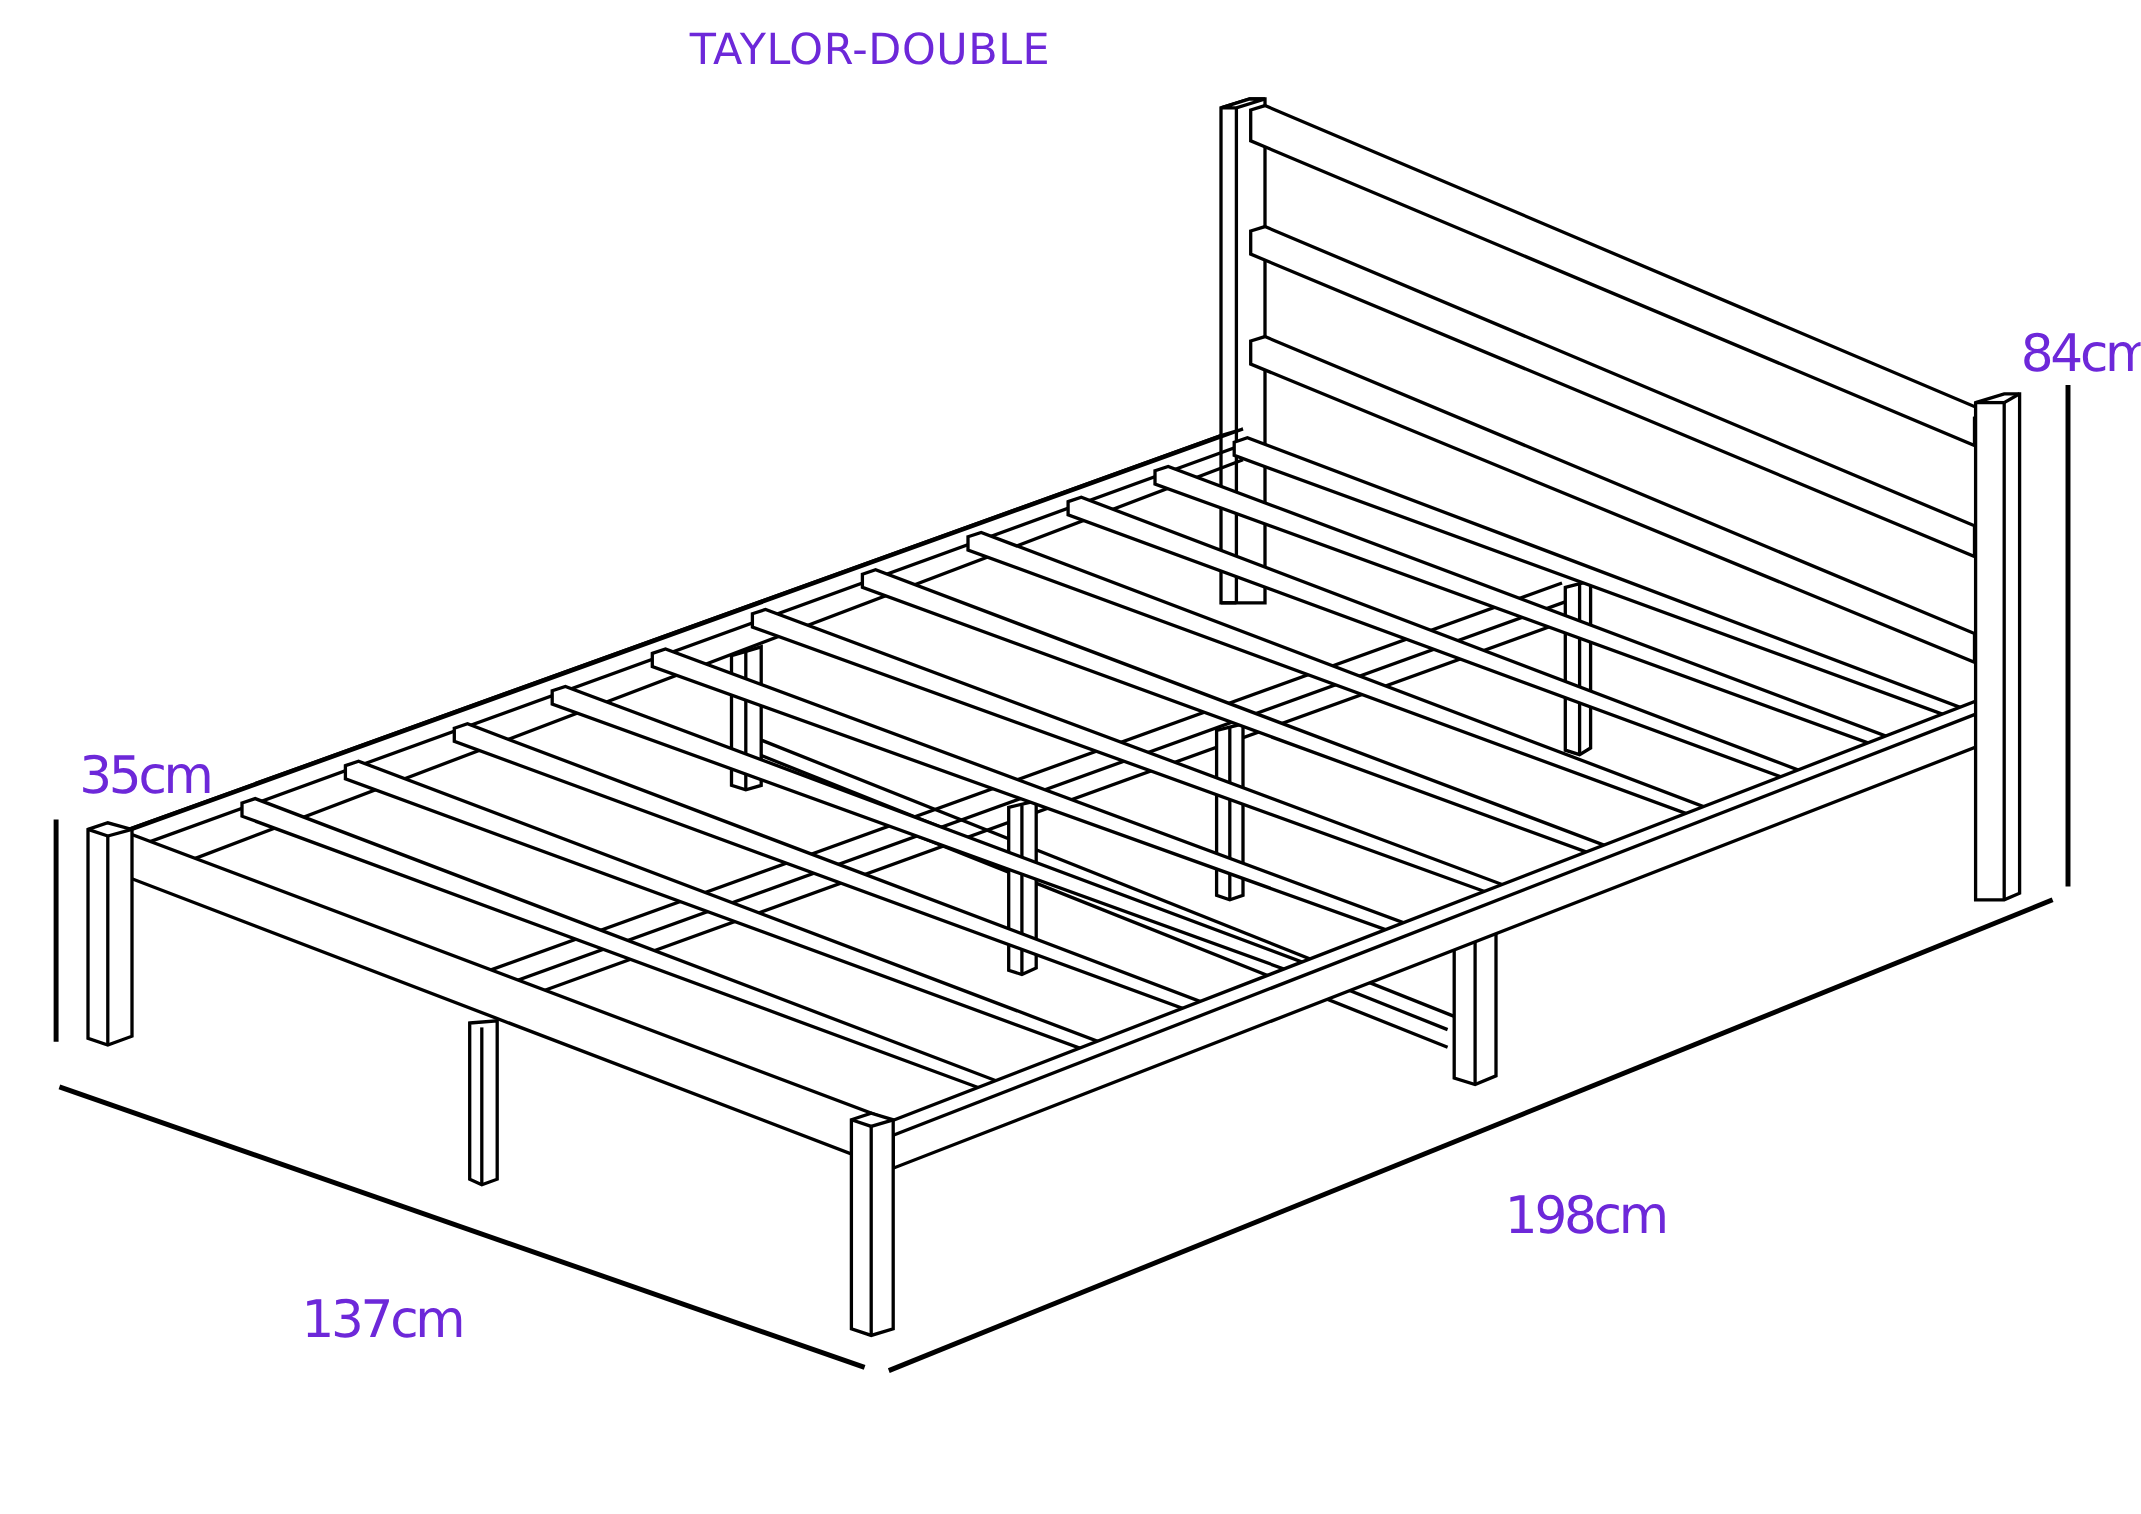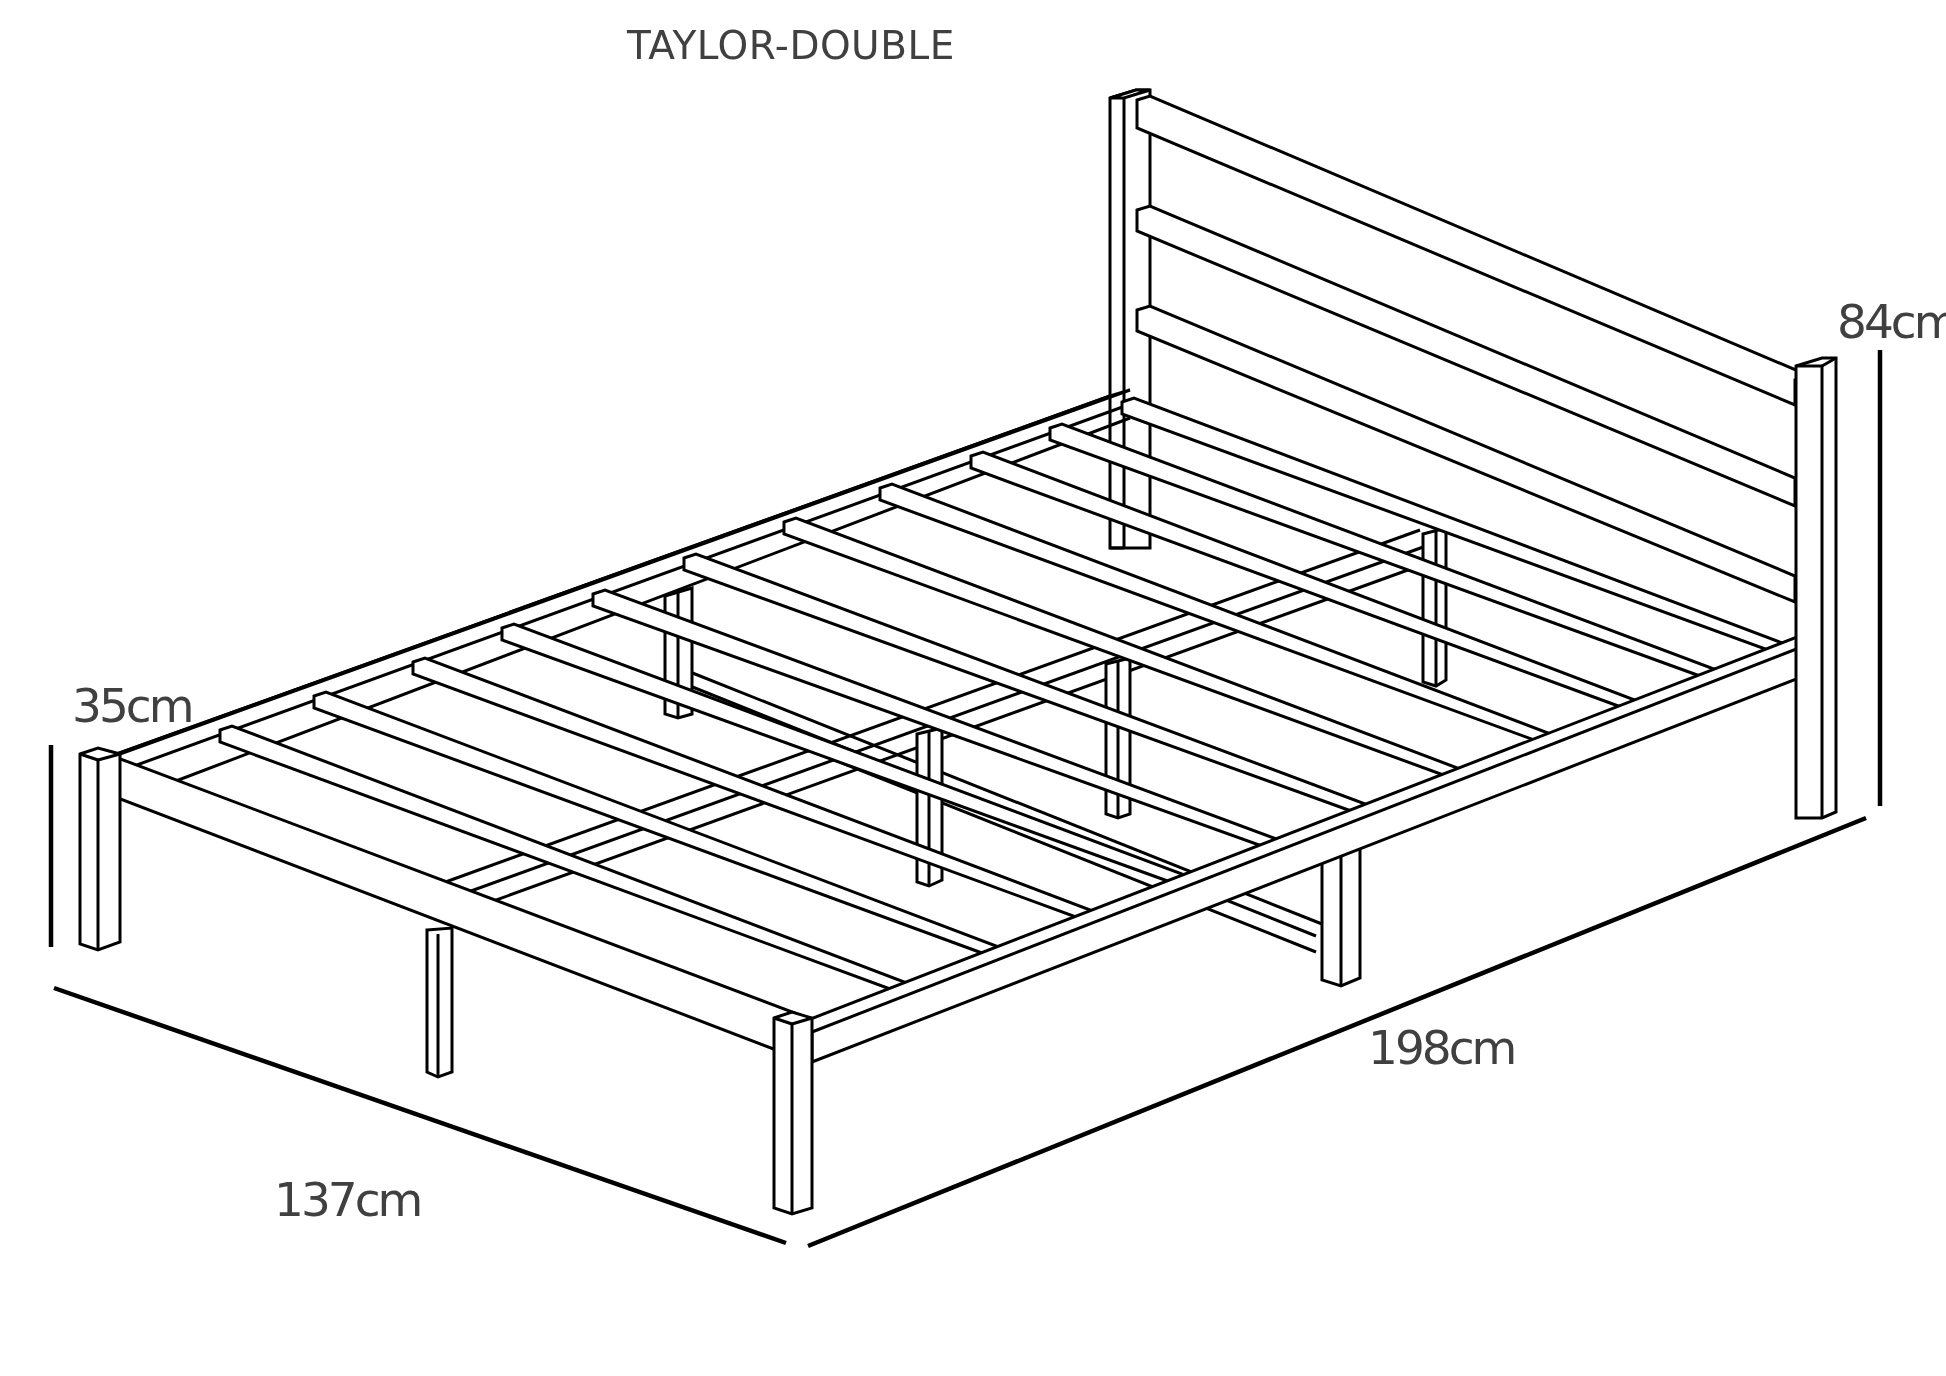--- a/index.html
+++ b/index.html
@@ -36,35 +36,35 @@
     .dim-line {
       fill: none;
       stroke: #000000;
       stroke-width: 4.5;
       stroke-linecap: butt;
     }
     .label {
       position: absolute;
       white-space: nowrap;
       line-height: 1;
-      color: #404040;
+      color: #6d28d9;
     }
     .title {
       left: 627px;
       top: 26px;
       font-size: 39px;
       letter-spacing: 0.5px;
     }
     .dim {
       font-size: 47px;
       letter-spacing: -3px;
     }
     .dim-height-head { left: 1837px; top: 298px; }
     .dim-height-frame { left: 28px; top: 682px; margin-left: 44px; }
-    .dim-length { left: 1368px; top: 1024px; }
+    .dim-length { left: 1368px; top: 1082px; }
     .dim-width { left: 274px; top: 1176px; }
   </style>
 </head>
 <body>
 
 <svg id="drawing" viewBox="0 0 1946 1376" xmlns="http://www.w3.org/2000/svg">
 
   <g>
 
     <polygon class="ln" points="1110,98 1136,90 1150,90 1150,548 1110,548"></polygon>

